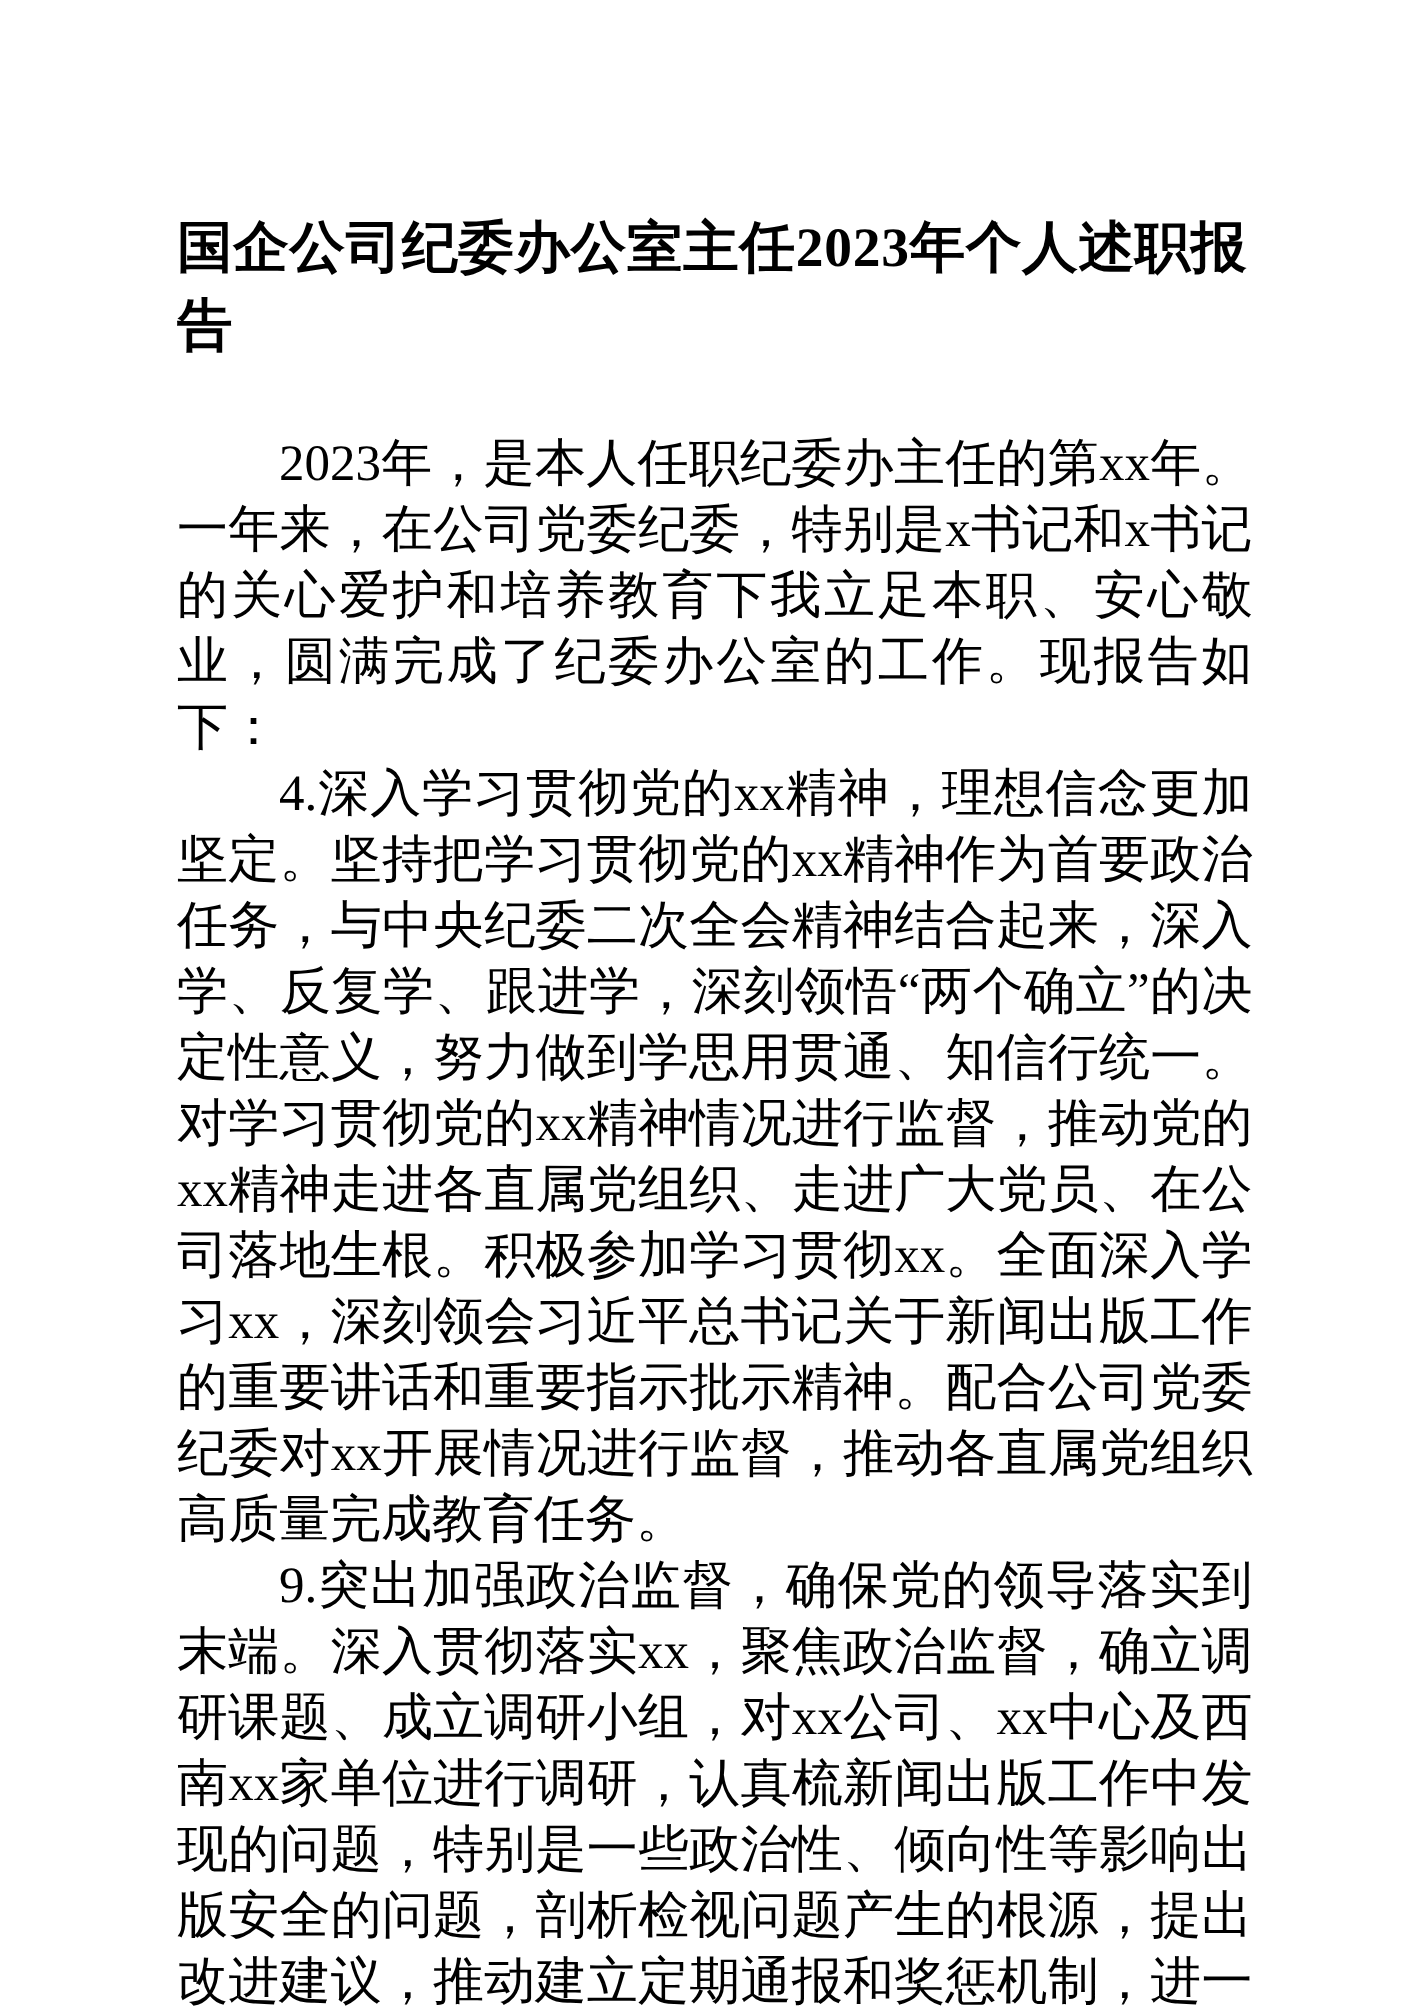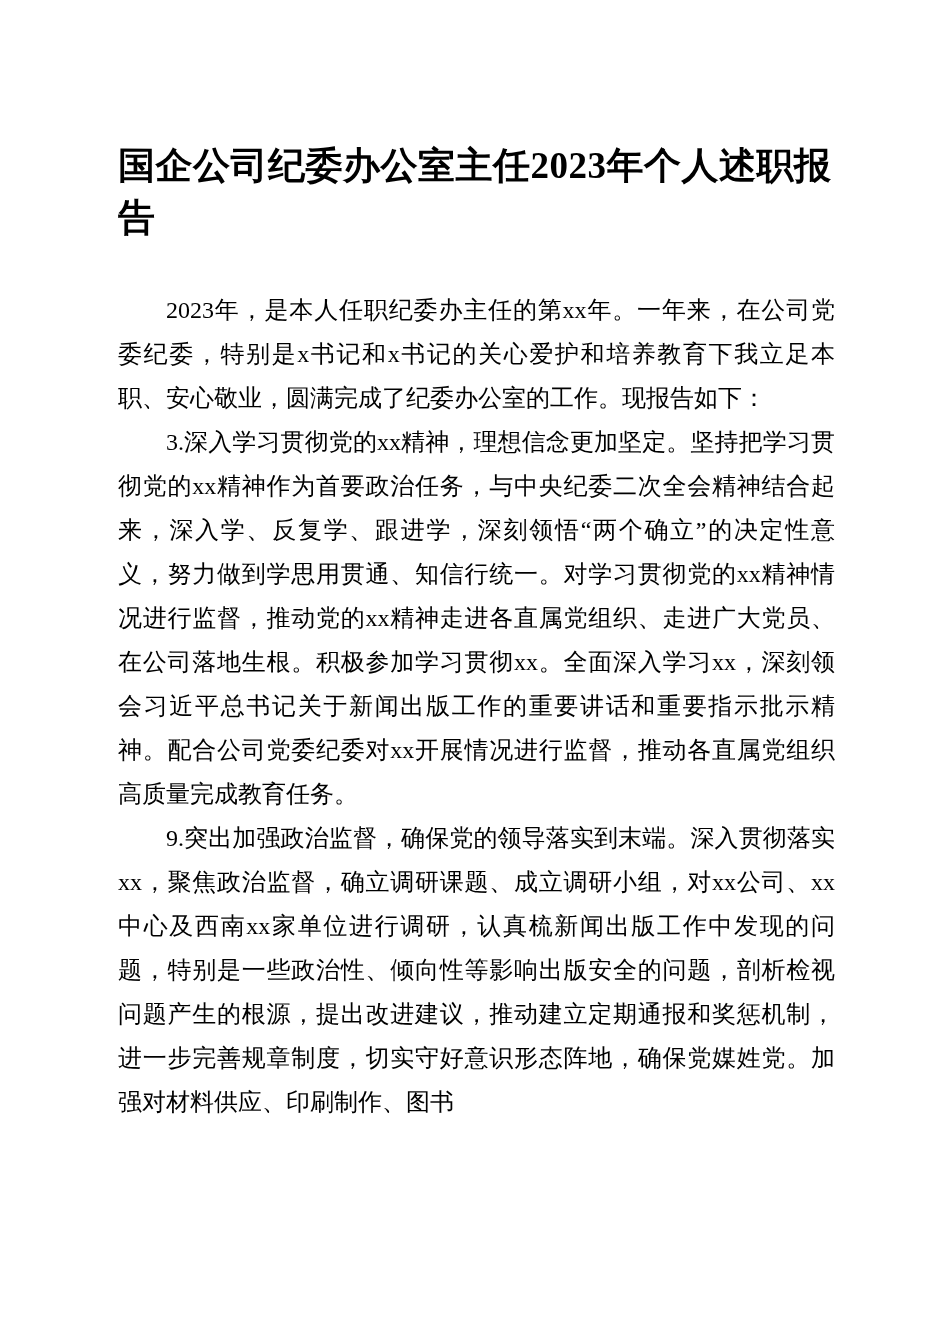--- a/index.html
+++ b/index.html
@@ -24,33 +24,33 @@
     font-weight: 700;
     font-size: 37px;
     line-height: 52px;
     text-align: left;
     letter-spacing: 0.5px;
   }
   .doc-body {
     margin-top: 44px;
   }
   .doc-body p {
-    font-size: 24px;
+    font-size: 34px;
     line-height: 44px;
     text-indent: 2em;
     text-align: justify;
     text-justify: inter-ideograph;
     font-weight: 400;
   }
 </style>
 </head>
 <body>
 
 <div class="page">
   <div class="content">
     <h1 class="doc-title">国企公司纪委办公室主任2023年个人述职报告</h1>
     <div class="doc-body">
       <p>2023年，是本人任职纪委办主任的第xx年。一年来，在公司党委纪委，特别是x书记和x书记的关心爱护和培养教育下我立足本职、安心敬业，圆满完成了纪委办公室的工作。现报告如下：</p>
-      <p>3.深入学习贯彻党的xx精神，理想信念更加坚定。坚持把学习贯彻党的xx精神作为首要政治任务，与中央纪委二次全会精神结合起来，深入学、反复学、跟进学，深刻领悟“两个确立”的决定性意义，努力做到学思用贯通、知信行统一。对学习贯彻党的xx精神情况进行监督，推动党的xx精神走进各直属党组织、走进广大党员、在公司落地生根。积极参加学习贯彻xx。全面深入学习xx，深刻领会习近平总书记关于新闻出版工作的重要讲话和重要指示批示精神。配合公司党委纪委对xx开展情况进行监督，推动各直属党组织高质量完成教育任务。</p>
+      <p>4.深入学习贯彻党的xx精神，理想信念更加坚定。坚持把学习贯彻党的xx精神作为首要政治任务，与中央纪委二次全会精神结合起来，深入学、反复学、跟进学，深刻领悟“两个确立”的决定性意义，努力做到学思用贯通、知信行统一。对学习贯彻党的xx精神情况进行监督，推动党的xx精神走进各直属党组织、走进广大党员、在公司落地生根。积极参加学习贯彻xx。全面深入学习xx，深刻领会习近平总书记关于新闻出版工作的重要讲话和重要指示批示精神。配合公司党委纪委对xx开展情况进行监督，推动各直属党组织高质量完成教育任务。</p>
       <p>9.突出加强政治监督，确保党的领导落实到末端。深入贯彻落实xx，聚焦政治监督，确立调研课题、成立调研小组，对xx公司、xx中心及西南xx家单位进行调研，认真梳新闻出版工作中发现的问题，特别是一些政治性、倾向性等影响出版安全的问题，剖析检视问题产生的根源，提出改进建议，推动建立定期通报和奖惩机制，进一步完善规章制度，切实守好意识形态阵地，确保党媒姓党。加强对材料供应、印刷制作、图书</p>
     </div>
   </div>
 </div>
 
 </body></html>

